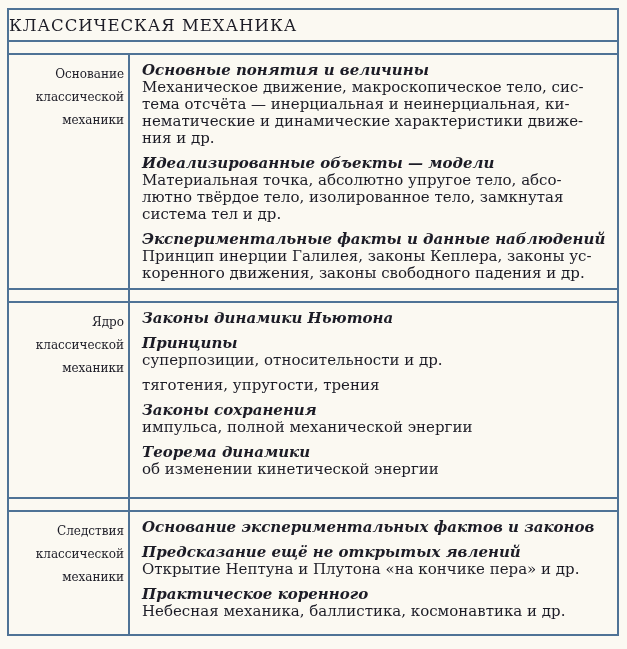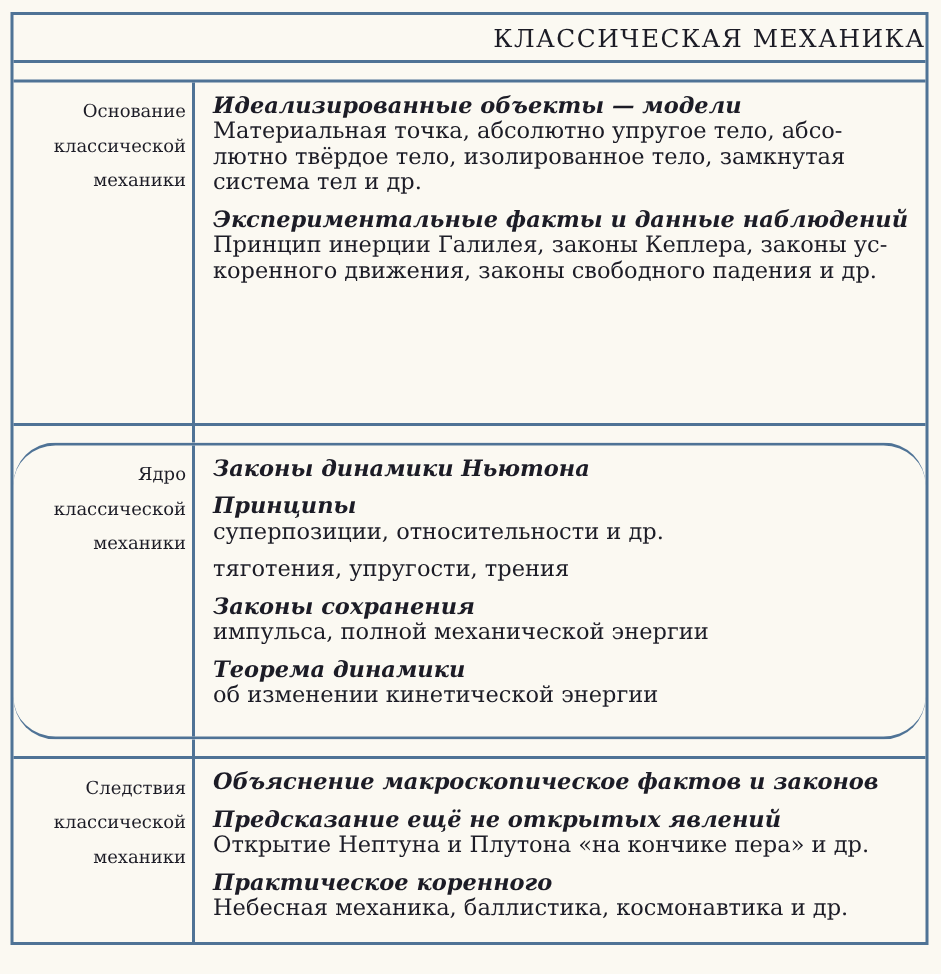--- a/index.html
+++ b/index.html
@@ -17,21 +17,21 @@
   .scheme{
     position:absolute;
     left:7px;top:8px;
     width:612px;
     border:2px solid var(--border);
     background:var(--paper);
   }
   .scheme-header{
     height:32px;
     line-height:31px;
-    text-align:right;
+    text-align:left;
     font-size:16.5px;
     letter-spacing:1px;
     border-bottom:2px solid var(--border);
   }
   .spacer{height:11px;position:relative;}
   .spacer.with-divider::after{
     content:"";
     position:absolute;
     left:119px;top:0;bottom:0;
     width:2px;
@@ -64,37 +64,44 @@
     font-weight:bold;
     font-size:15px;
     line-height:17px;
   }
   .block-body{
     white-space:pre-line;
     font-size:15px;
     line-height:17px;
   }
   .s1{min-height:231px;}
-  .s2{min-height:198px;border-radius:28px;}
+  .s2{min-height:198px;}
   .s3{min-height:124px;}
 </style>
 </head>
 <body>
 
 <div class="scheme">
 
   <div class="scheme-header">КЛАССИЧЕСКАЯ МЕХАНИКА</div>
 
   <div class="spacer"></div>
 
   <div class="section s1">
     <div class="left-cell">Основание
 классической
 механики</div>
     <div class="right-cell">
+      <div class="block">
+        <div class="block-heading">Основные понятия и величины</div>
+        <div class="block-body">Механическое движение, макроскопическое тело, сис-
+тема отсчёта — инерциальная и неинерциальная, ки-
+нематические и динамические характеристики движе-
+ния и др.</div>
+      </div>
       <div class="block">
         <div class="block-heading">Идеализированные объекты — модели</div>
         <div class="block-body">Материальная точка, абсолютно упругое тело, абсо-
 лютно твёрдое тело, изолированное тело, замкнутая
 система тел и др.</div>
       </div>
       <div class="block">
         <div class="block-heading">Экспериментальные факты и данные наблюдений</div>
         <div class="block-body">Принцип инерции Галилея, законы Кеплера, законы ус-
 коренного движения, законы свободного падения и др.</div>
@@ -131,21 +138,21 @@
   </div>
 
   <div class="spacer with-divider"></div>
 
   <div class="section s3 last">
     <div class="left-cell">Следствия
 классической
 механики</div>
     <div class="right-cell">
       <div class="block">
-        <div class="block-heading">Объяснение макроскопическое фактов и законов</div>
+        <div class="block-heading">Основание экспериментальных фактов и законов</div>
       </div>
       <div class="block">
         <div class="block-heading">Предсказание ещё не открытых явлений</div>
         <div class="block-body">Открытие Нептуна и Плутона «на кончике пера» и др.</div>
       </div>
       <div class="block">
         <div class="block-heading">Практическое коренного</div>
         <div class="block-body">Небесная механика, баллистика, космонавтика и др.</div>
       </div>
     </div>

